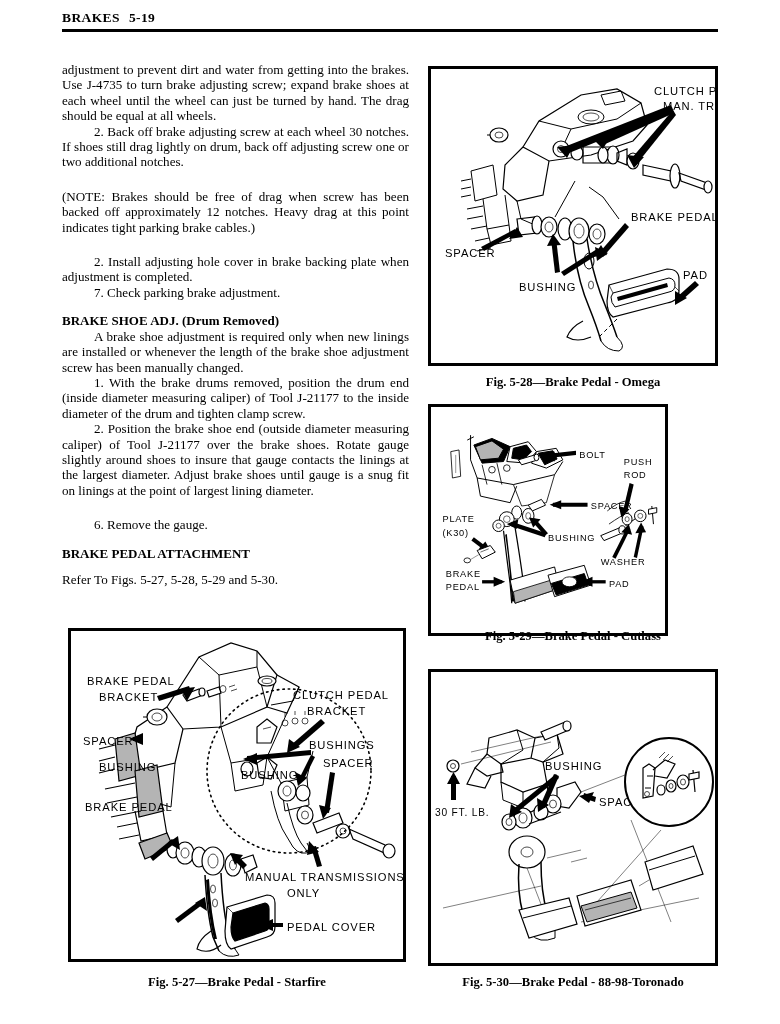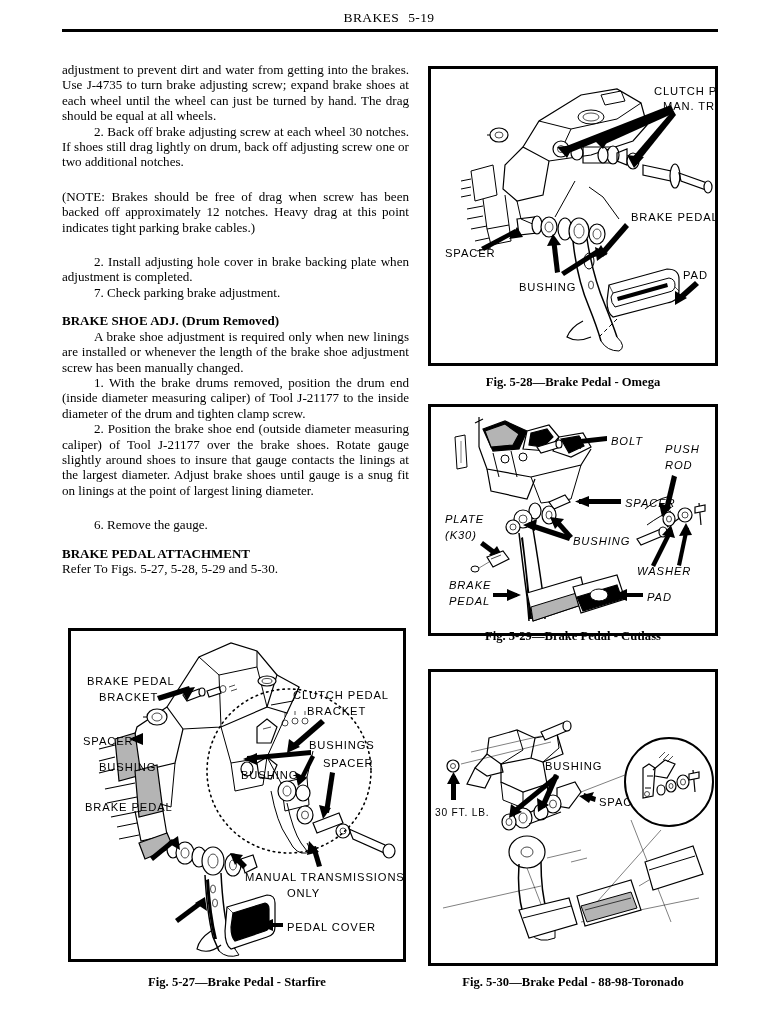--- a/index.html
+++ b/index.html
@@ -17,22 +17,22 @@
   }
 
   
   #page-header {
     position: absolute;
     left: 62px;
     top: 10px;
     width: 656px;
   }
   #page-header .hdr-text {
-    text-align: center;
-    font-weight: normal;
+    text-align: left;
+    font-weight: bold;
     font-size: 13.5px;
     letter-spacing: 0.4px;
     padding-right: 2px;
   }
   #page-header .hdr-text .sp { display: inline-block; width: 9px; }
   #page-header .hdr-rule {
     margin-top: 3px;
     height: 2.5px;
     background: #000;
   }
@@ -47,21 +47,21 @@
     line-height: 15.4px;
     text-align: justify;
   }
   #text-column p {
     margin: 0;
     text-align: justify;
     text-justify: inter-word;
   }
   #text-column p.indent { text-indent: 32px; }
   #text-column p.gap { margin-top: 19px; }
-  #text-column p.gap-sm { }
+  #text-column p.gap-sm { margin-top: 11px; }
   #text-column h3 {
     margin: 13px 0 0 0;
     font-size: 13px;
     font-weight: bold;
     line-height: 15.4px;
     text-align: left;
   }
   #text-column p.last-line { text-align: left; }
 
   
@@ -76,21 +76,21 @@
     position: absolute;
     text-align: center;
     font-weight: bold;
     font-size: 12.6px;
     font-family: "Liberation Serif", serif;
   }
 
   #fig-28-panel { left: 428px; top: 66px;  width: 290px; height: 300px; }
   #fig-28-caption { left: 428px; top: 375px; width: 290px; }
 
-  #fig-29-panel { left: 428px; top: 404px; width: 290px; height: 232px; font-style: italic; }
+  #fig-29-panel { left: 428px; top: 404px; width: 240px; height: 232px; }
   #fig-29-caption { left: 428px; top: 629px; width: 290px; }
 
   #fig-30-panel { left: 428px; top: 669px; width: 290px; height: 297px; }
   #fig-30-caption { left: 428px; top: 975px; width: 290px; }
 
   #fig-27-panel { left: 68px;  top: 628px; width: 338px; height: 334px; }
   #fig-27-caption { left: 68px;  top: 975px; width: 338px; }
 
   .fig-svg { display: block; width: 100%; height: 100%; }
 

